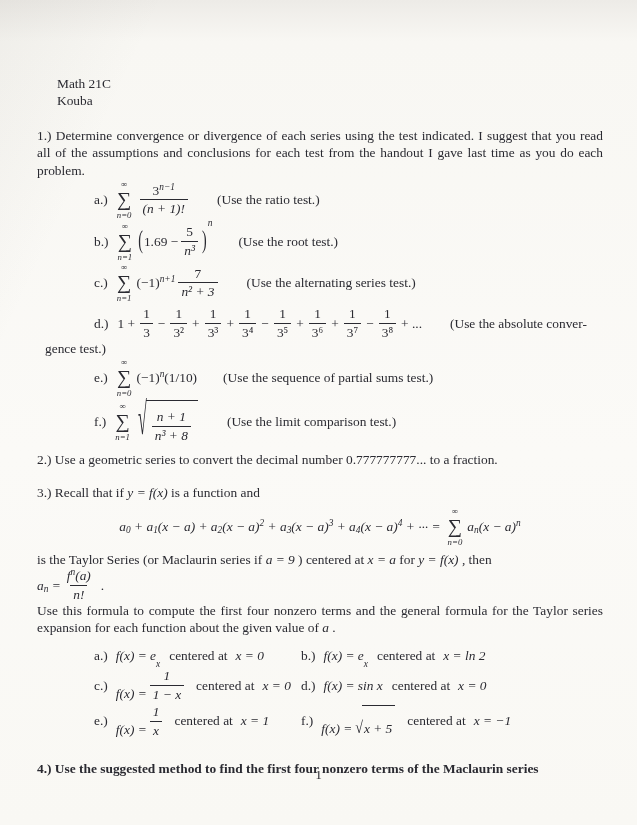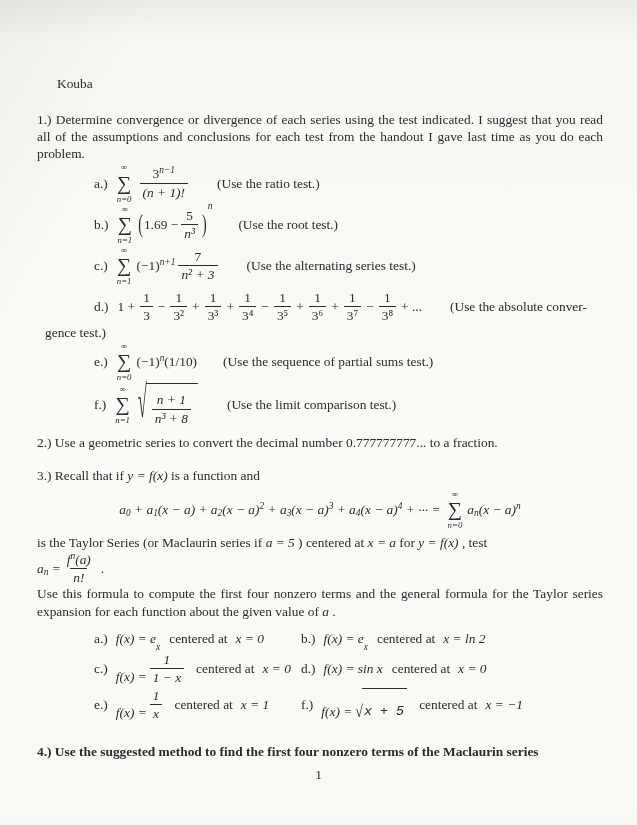--- a/index.html
+++ b/index.html
@@ -50,21 +50,21 @@
   .frac .den{padding:1px 3px 0;border-top:1px solid #2a2a31;white-space:nowrap;}
 
   .pgroup{display:inline-flex;align-items:center;}
   .bigp{display:inline-block;transform:scaleY(1.8);transform-origin:center;font-size:14px;padding:0 1px;}
   .paren-exp{align-self:flex-start;margin-top:2px;font-size:9.5px;font-style:italic;}
 
   .sqrt{display:inline-flex;align-items:flex-end;margin:0 3px;}
   .sqrt .sign{display:inline-block;font-size:16px;line-height:1;transform:scaleY(2.85);transform-origin:center bottom;margin-right:-1px;}
   .sqrt .body{border-top:1.3px solid #2a2a31;padding:8px 4px 0 3px;}
   .sqrt-sm .sign{font-size:14px;transform:scaleY(1.2);}
-  .sqrt-sm .body{padding:14px 3px 0 2px;border-top:1.1px solid #2a2a31;font-family:Liberation Mono, monospace;}
+  .sqrt-sm .body{padding:14px 3px 0 2px;border-top:1.1px solid #2a2a31;}
 
   .op{margin:0 2px;}
   .d-line1{display:flex;align-items:center;padding-left:57px;min-height:40px;}
   .d-line2{margin-left:8px;min-height:17px;margin-top:-3px;}
   .d-lead{margin-right:2px;}
 
   .formula{display:flex;align-items:center;justify-content:center;margin:5px 0 4px;min-height:40px;}
   .taylor-line{margin-top:1px;text-align:left;}
   .an-line{display:flex;align-items:center;min-height:33px;}
   .an-tail{margin-left:4px;}
@@ -79,20 +79,21 @@
 
   .page-num{position:absolute;bottom:42px;left:0;width:100%;text-align:center;}
 </style>
 </head>
 <body>
 
 <div class="page">
   <div class="content">
 
     <div class="header">
+      <div>Math 21C</div>
       <div>Kouba</div>
     </div>
 
     <p class="para p1-intro">1.)  Determine convergence or divergence of each series using the test indicated. I suggest that you read all of the assumptions and conclusions for each test from the handout I gave last time as you do each problem.</p>
 
     <div class="item it-a">
       <span class="label">a.)</span>
       <span class="sum">
         <span class="lim">∞</span>
         <span class="sigma">∑</span>
@@ -226,21 +227,21 @@
     <div class="formula">
       <span class="mi"><span>a</span><sub>0</sub><span> + a</span><sub>1</sub><span>(x − a) + a</span><sub>2</sub><span>(x − a)</span><sup>2</sup><span> + a</span><sub>3</sub><span>(x − a)</span><sup>3</sup><span> + a</span><sub>4</sub><span>(x − a)</span><sup>4</sup><span> + ···  =</span></span>
       <span class="sum" style="margin-left:7px;">
         <span class="lim">∞</span>
         <span class="sigma">∑</span>
         <span class="lim mi">n=0</span>
       </span>
       <span class="mi"><span>a</span><sub>n</sub><span>(x − a)</span><sup>n</sup></span>
     </div>
 
-    <p class="para taylor-line"><span>is the Taylor Series (or Maclaurin series if </span><span class="mi">a = 5</span><span> ) centered at </span><span class="mi">x = a</span><span> for </span><span class="mi">y = f(x)</span><span> , test</span></p>
+    <p class="para taylor-line"><span>is the Taylor Series (or Maclaurin series if </span><span class="mi">a = 9</span><span> ) centered at </span><span class="mi">x = a</span><span> for </span><span class="mi">y = f(x)</span><span> , then</span></p>
 
     <div class="an-line">
       <span class="mi"><span>a</span><sub>n</sub><span> =</span></span>
       <span class="frac">
         <span class="num mi"><span>f</span><sup>n</sup><span>(a)</span></span>
         <span class="den mi">n!</span>
       </span>
       <span class="an-tail">.</span>
     </div>
 

